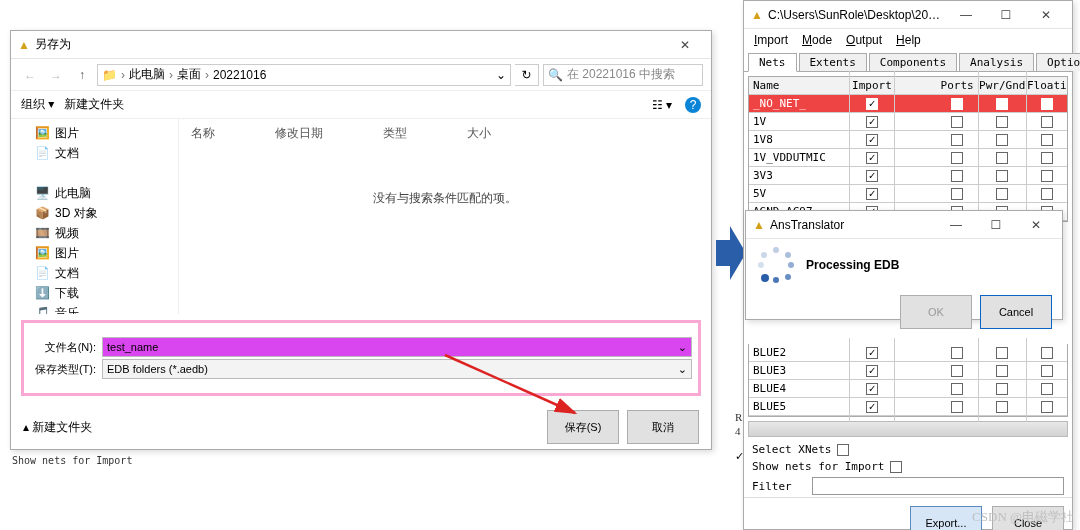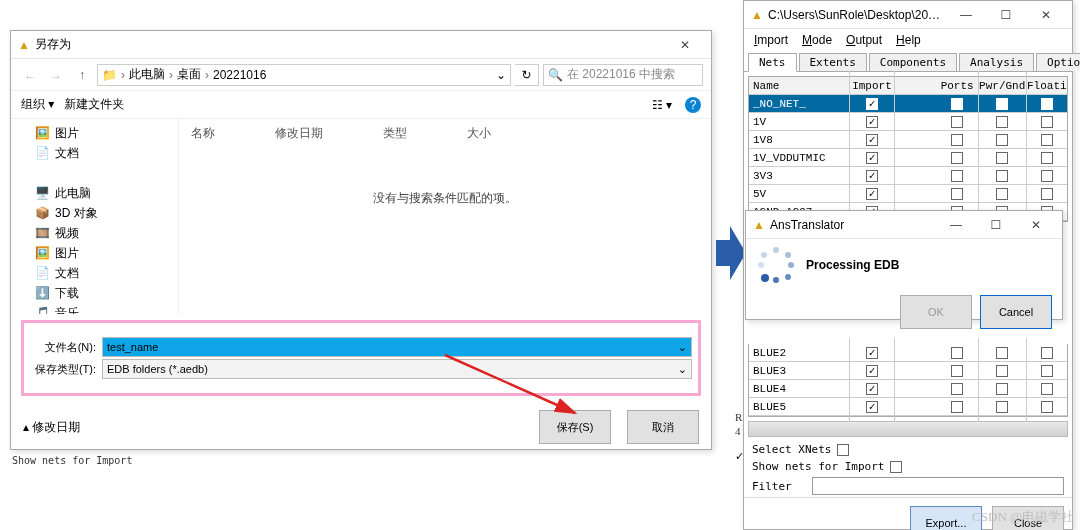--- a/index.html
+++ b/index.html
@@ -29,42 +29,42 @@
     .side { width: 168px; border-right:1px solid #eee; padding:4px 0; overflow:hidden;}
     .side .item { display:flex; align-items:center; gap:6px; padding:2px 10px 2px 24px; height:20px;}
     .side .ico { width:14px;height:14px; display:inline-block;}
     .content { flex:1; padding:4px 8px;font-family:Liberation Mono, monospace;}
     .content .cols { display:flex; gap:60px; color:#555; padding:2px 4px;}
     .empty { text-align:center; color:#444; margin-top: 46px;}
     .bottom { padding: 6px 10px;}
     .boxhl { border:3px solid #f9a8d4; padding:12px 6px; }
     .formrow { display:flex; align-items:center; gap:6px; margin:2px 0;}
     .formrow label { width:66px; text-align:right; font-size:11px;}
-    .formrow .field { flex:1; height:20px; border:1px solid #bbb; padding:0 4px; display:flex; align-items:center; justify-content:space-between; background:#0ea5e9; font-size:11px;}
+    .formrow .field { flex:1; height:20px; border:1px solid #bbb; padding:0 4px; display:flex; align-items:center; justify-content:space-between; background:#d946ef; font-size:11px;}
     .formrow.gray .field { background:#f3f3f3; }
     .footerbtns { display:flex; justify-content:space-between; align-items:center; padding:8px 12px;}
     .btn { min-width:72px;height:34px;border:1px solid #adadad;background:#e1e1e1;display:inline-flex;align-items:center;justify-content:center; font-size:11px;}
     .btn.disabled{color:#999;}
     .truncline { position:absolute; left:12px; top:455px; font-size:10px; font-family:Consolas,monospace; color:#333;}
     .arrow { position:absolute; left:435px; top:345px; width:200px;height:100px; pointer-events:none;}
     
     .rightwin { left:743px; top:0; width:330px; height:530px;}
     .menubar { height:22px; display:flex; align-items:center; gap:14px; padding:0 10px; color:#000;}
     .menubar span u{text-decoration:underline;}
     .tabbar { display:flex; gap:2px; border-bottom:1px solid #aaa; padding:2px 4px 0;}
     .tab { padding:2px 10px; border:1px solid #aaa; border-bottom:none; background:#fff; font-family:Consolas,monospace; font-size:11px;}
     .tab.active { border-bottom:1px solid #fff; margin-bottom:-1px;}
     .tab:not(.active){ background:#f0f0f0;}
     .netgrid { margin:4px; border:1px solid #aaa; font-family:Consolas,monospace; font-size:11px;}
     .ngrow { display:flex; border-bottom:1px solid #ccc; height:18px; align-items:center;}
     .ngrow.hdr { background:#f2f2f2; font-weight:normal;}
-    .ngcell { border-right:1px solid #ccc; height:30px; display:flex; align-items:center; justify-content:center; overflow:hidden;font-family:Liberation Mono, monospace;}
+    .ngcell { border-right:1px solid #ccc; height:30px; display:flex; align-items:center; justify-content:center; overflow:hidden;}
     .ngcell.name { justify-content:flex-start; padding-left:4px; width:110px;}
     .ngcell.imp{width:48px;} .ngcell.por{width:46px;margin-left:42px;} .ngcell.pg{width:52px;} .ngcell.fl{width:44px;border-right:none;}
-    .ngrow.sel { background:#0369a1; color:#fff;}
+    .ngrow.sel { background:#ef4444; color:#fff;}
     .chk { width:12px;height:12px;border:1px solid #666;background:#fff;display:inline-block;}
     .chk.on::after{content:"✓";display:block;line-height:10px;text-align:center;color:#000;}
     .ngrow.sel .chk{border-color:#fff;}
     .scrollhint{height:16px;background:linear-gradient(#e8e8e8,#d2d2d2);margin:0 4px 4px;border:1px solid #bbb;}
     .xnet { padding:2px 8px; display:flex; align-items:center; gap:6px; font-family:Consolas,monospace; font-size:11px;}
     .xnet .chkbox{width:12px;height:12px;border:1px solid #666;display:inline-block;}
     .filterrow{display:flex;align-items:center;gap:20px;padding:2px 8px;font-family:Consolas,monospace;font-size:11px;}
     .filterrow input{flex:1;height:18px;border:1px solid #999;}
     .rbottom{display:flex;justify-content:flex-end;gap:10px;padding:8px;border-top:1px solid #ddd;}
     
@@ -187,22 +187,22 @@
       <div class="formrow gray">
         <label>保存类型(T):</label>
         <div class="field">
           <span>EDB folders (*.aedb)</span>
           <span>⌄</span>
         </div>
       </div>
     </div>
   </div>
   <div class="footerbtns">
-    <span>▴ 修改日期</span>
-    <div style="display:flex;gap:16px;margin-left:27px;">
+    <span>▴ 新建文件夹</span>
+    <div style="display:flex;gap:8px;margin-left:27px;">
       <span class="btn">保存(S)</span>
       <span class="btn">取消</span>
     </div>
   </div>
 </div>
 <div class="truncline">Show nets for Import</div>
 
 <svg class="arrow">
   <defs>
       <marker id="ah" markerWidth="10" markerHeight="10" refX="8" refY="3" orient="auto">

